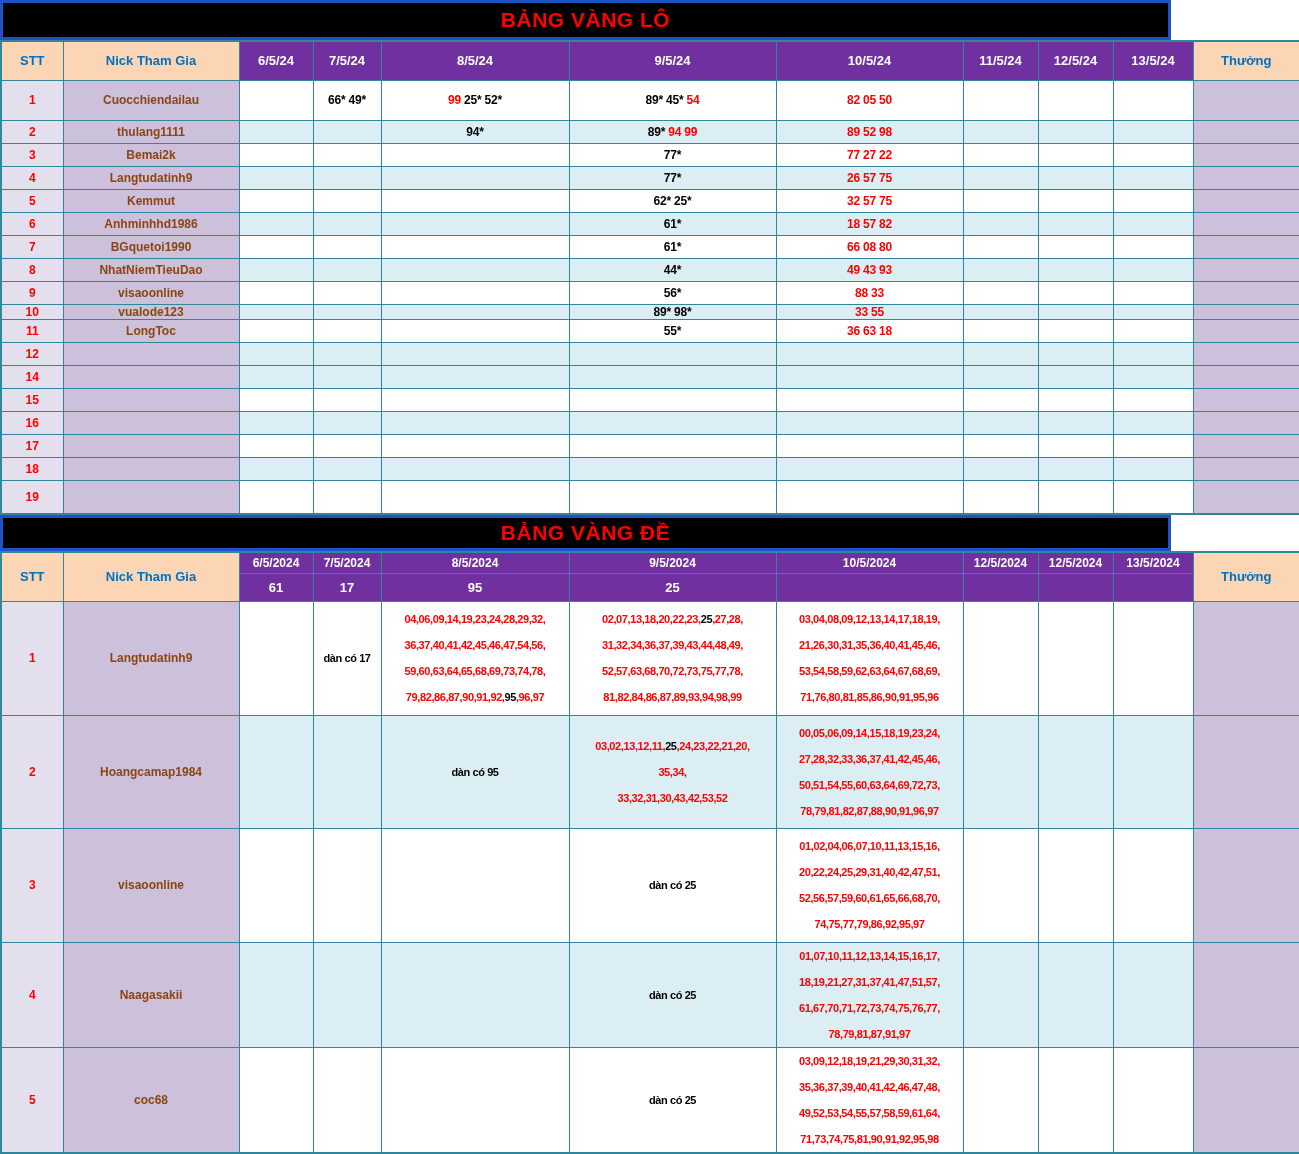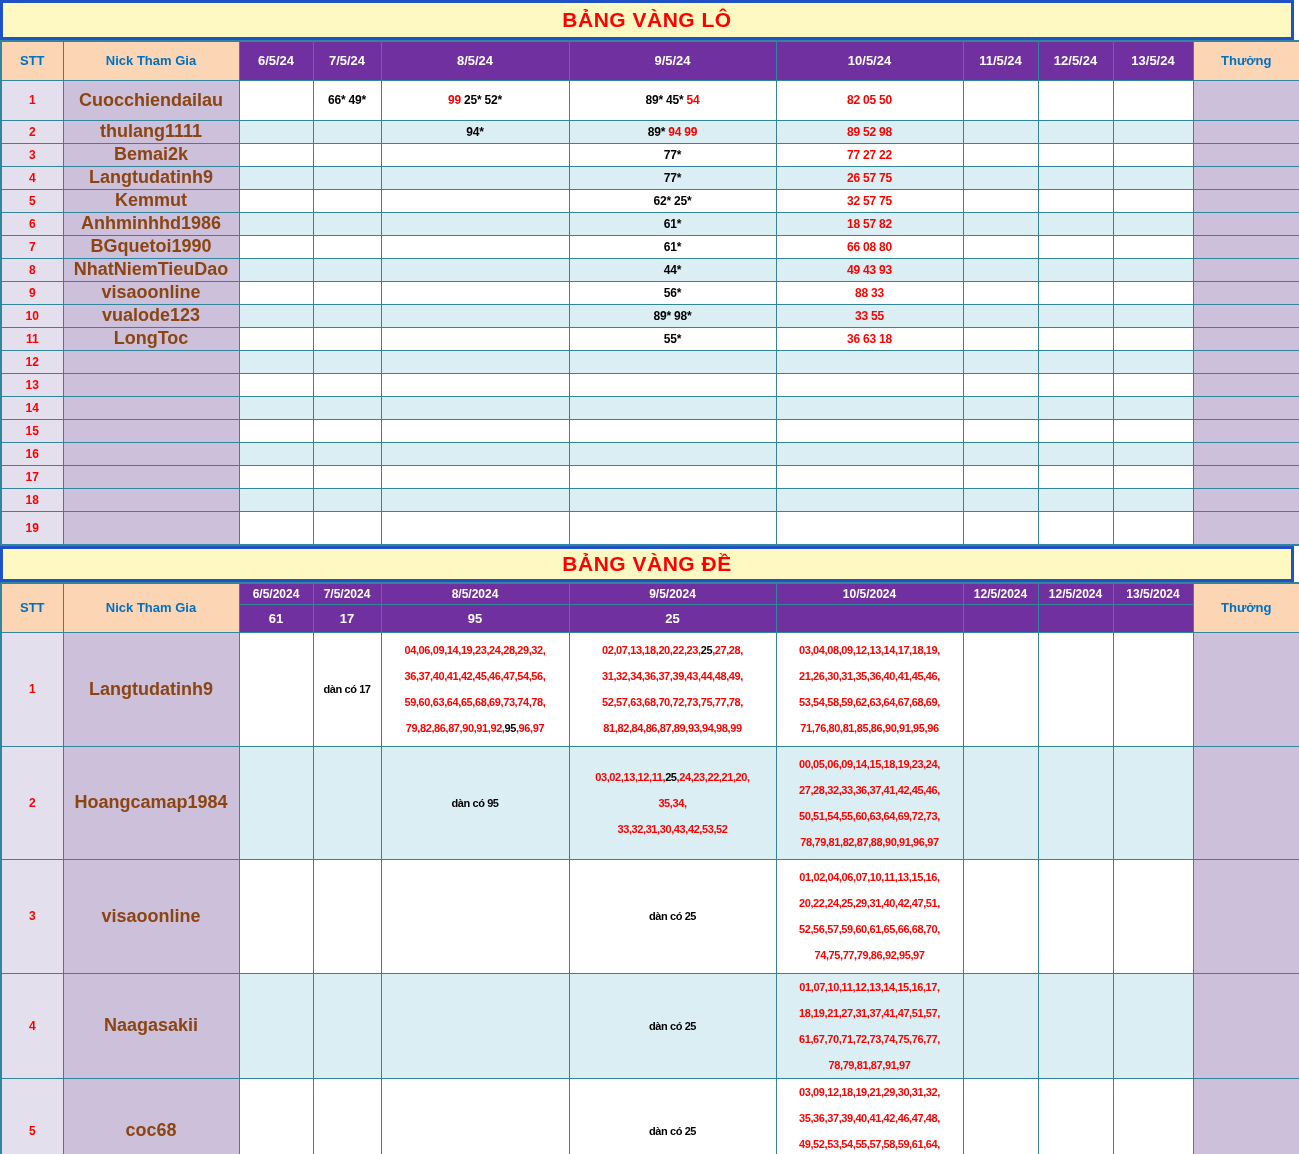--- a/index.html
+++ b/index.html
@@ -1,35 +1,35 @@
 <!DOCTYPE html>
 <html><head>
 <meta charset="utf-8">
 <style>
   html,body{margin:0;padding:0;background:#fff;}
   body{width:1299px;font-family:"Liberation Sans",sans-serif;}
   .sheet{width:1299px;}
   .title-bar{
-    box-sizing:border-box;width:1294px;height:40px;line-height:34px;
-    background:#fef9c3;border:3px solid #2052C5;
+    box-sizing:border-box;width:1171px;height:40px;line-height:34px;
+    background:#000000;border:3px solid #2052C5;
     color:#FF0000;font-size:21px;font-weight:bold;text-align:center;
     letter-spacing:.5px;
   }
   .title-bar.de{height:36px;line-height:30px;}
   table.tbl{border-collapse:collapse;table-layout:fixed;width:1299px;border:2px solid #31859C;}
   .tbl td,.tbl th{box-sizing:border-box;border:1px solid #31859C;padding:0;margin:0;
     text-align:center;vertical-align:middle;overflow:hidden;font-weight:bold;}
   
   .c-peach{background:#FCD5B4;color:#0070C0;font-size:13px;font-weight:bold;border:2px solid #31859C;}
   .c-head{background:#7030A0;color:#FFFFFF;font-size:13px;font-weight:normal;}
   .c-head.de{font-size:12px;}
   .c-result{background:#7030A0;color:#FFFFFF;font-size:13px;font-weight:bold;}
   
   .c-stt{background:#E4DFEC;color:#FF0000;font-size:12px;border:2px solid #31859C;}
-  .c-nick{background:#CCC0DA;color:#8B4513;font-size:18px;border:2px solid #31859C;}
+  .c-nick{background:#CCC0DA;color:#8B4513;font-size:12px;border:2px solid #31859C;}
   .c-reward{background:#CCC0DA;border:2px solid #31859C;}
   td.data{background:#FFFFFF;font-size:12px;letter-spacing:-.2px;}
   tr.alt td.data{background:#DAEEF3;}
   td.data.list{white-space:pre-line;font-size:11px;letter-spacing:-.4px;line-height:26px;}
   .seg-k{color:#000000;}
   .seg-r{color:#FF0000;}
 </style>
 </head>
 <body>
 
@@ -175,21 +175,21 @@
           <td class="data"></td>
           <td class="data"></td>
           <td class="data"></td>
           <td class="data"><span class="seg-k">56*</span></td>
           <td class="data"><span class="seg-r">88 33</span></td>
           <td class="data"></td>
           <td class="data"></td>
           <td class="data"></td>
           <td class="c-reward"></td>
         </tr>
-        <tr class="alt" style="height: 23px;">
+        <tr class="alt" style="height: 15px;">
           <td class="c-stt">10</td>
           <td class="c-nick">vualode123</td>
           <td class="data"></td>
           <td class="data"></td>
           <td class="data"></td>
           <td class="data"><span class="seg-k">89* 98*</span></td>
           <td class="data"><span class="seg-r">33 55</span></td>
           <td class="data"></td>
           <td class="data"></td>
           <td class="data"></td>
@@ -203,33 +203,20 @@
           <td class="data"></td>
           <td class="data"><span class="seg-k">55*</span></td>
           <td class="data"><span class="seg-r">36 63 18</span></td>
           <td class="data"></td>
           <td class="data"></td>
           <td class="data"></td>
           <td class="c-reward"></td>
         </tr>
         <tr class="alt" style="height: 23px;">
           <td class="c-stt">12</td>
-          <td class="c-nick"></td>
-          <td class="data"></td>
-          <td class="data"></td>
-          <td class="data"></td>
-          <td class="data"></td>
-          <td class="data"></td>
-          <td class="data"></td>
-          <td class="data"></td>
-          <td class="data"></td>
-          <td class="c-reward"></td>
-        </tr>
-        <tr style="height: 23px;">
-          <td class="c-stt">13</td>
           <td class="c-nick"></td>
           <td class="data"></td>
           <td class="data"></td>
           <td class="data"></td>
           <td class="data"></td>
           <td class="data"></td>
           <td class="data"></td>
           <td class="data"></td>
           <td class="data"></td>
           <td class="c-reward"></td>

